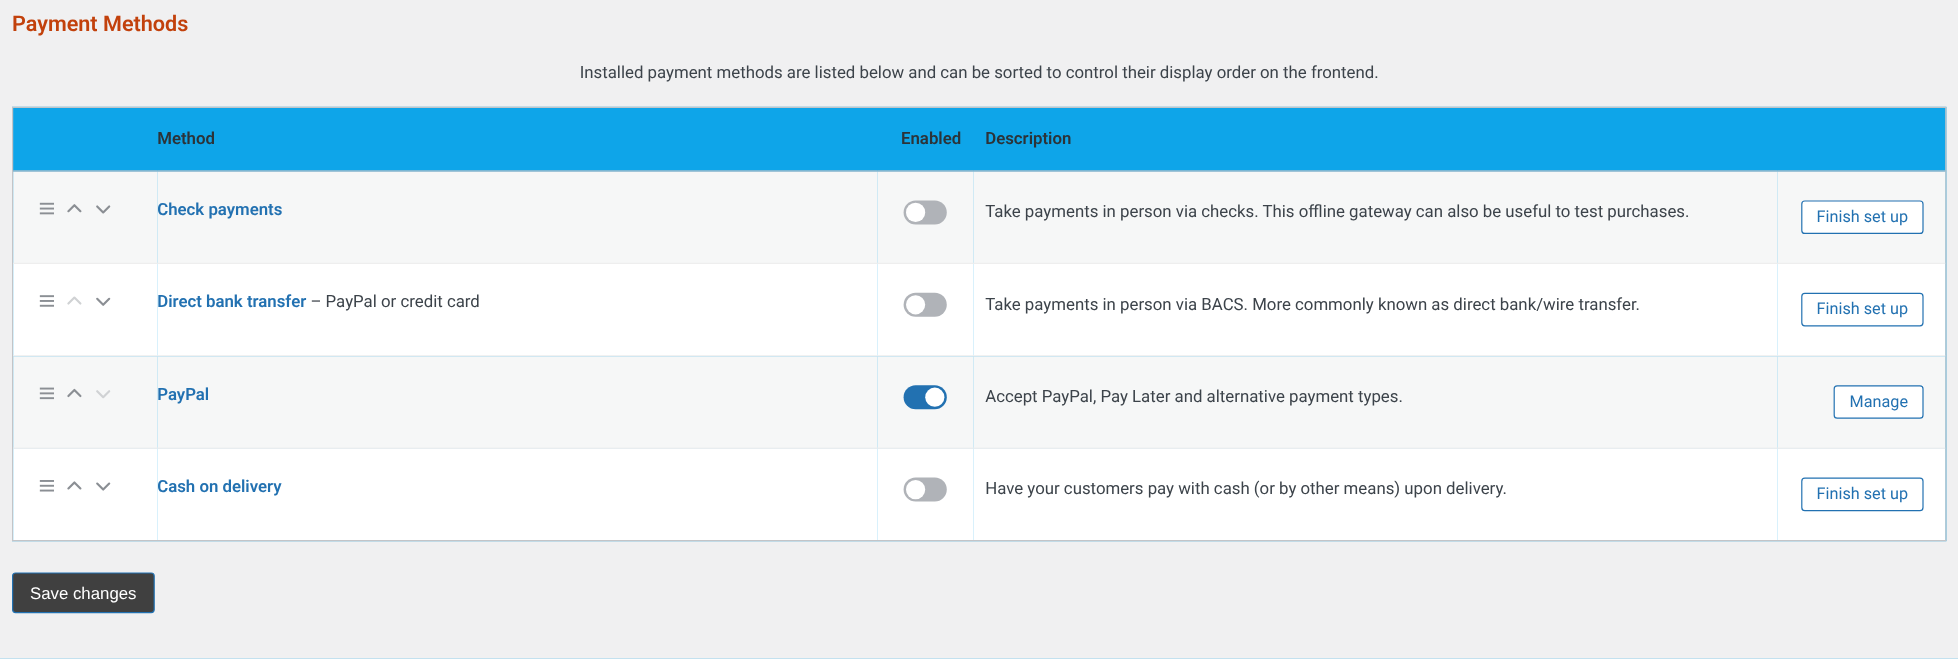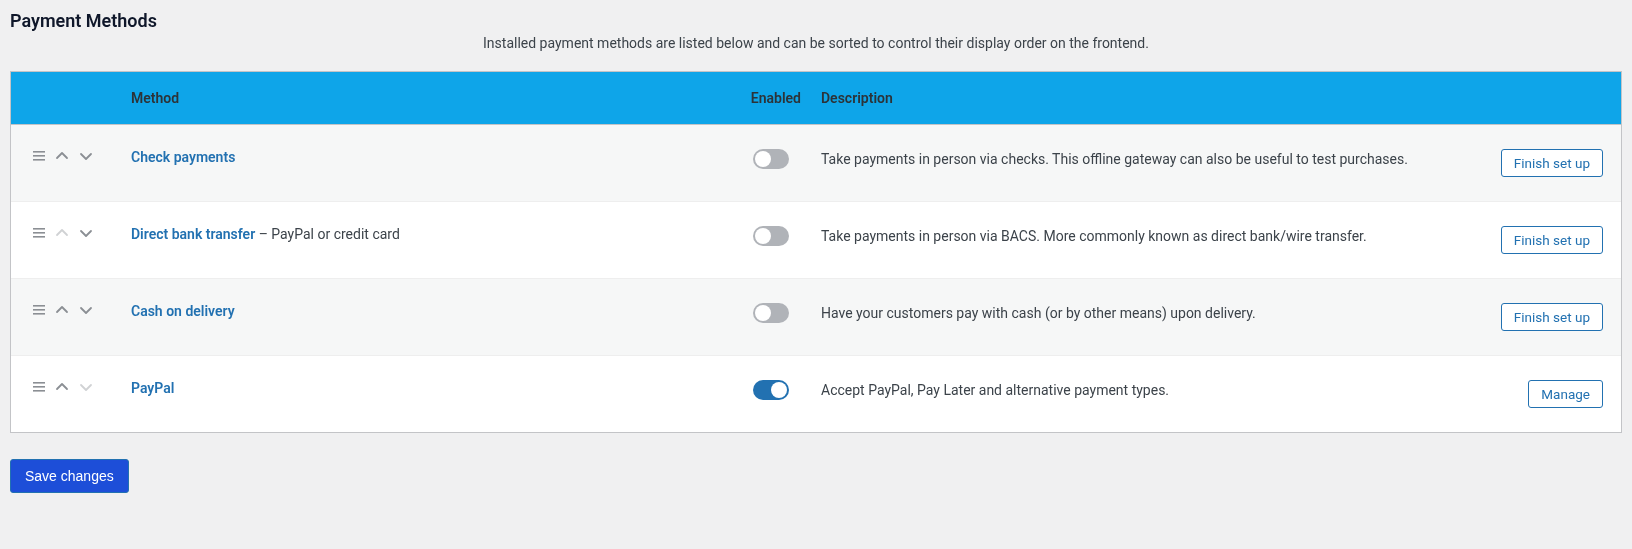--- a/index.html
+++ b/index.html
@@ -10,22 +10,22 @@
     body {
       font-family: -apple-system, BlinkMacSystemFont, "Segoe UI", Roboto, Oxygen, Ubuntu, sans-serif;
       background: #f0f0f1;
       color: #1d2327;
       font-size: 14px;
       padding: 10px;
     }
     .page-heading {
       font-size: 18px;
       font-weight: 600;
-      margin-bottom: 4px;
-      color: #0f172a;
+      margin-bottom: 22px;
+      color: #c2410c;
     }
     .page-subtext {
       font-size: 14px;
       color: #3c434a;
       margin-bottom: 20px;
       text-align: center;
     }
     .table-wrap {
       background: #0ea5e9;
       border: 1px solid #c3c4c7;
@@ -151,21 +151,21 @@
       border-radius: 3px;
       padding: 5px 12px;
       font-size: 13.5px;
       cursor: pointer;
       text-align: center;
       white-space: nowrap;
     }
 
     .save-btn {
       margin-top: 26px;
-      background: #1d4ed8;
+      background: #404040;
       color: #fff;
       border: 1px solid #2271b1;
       padding: 8px 14px;
       font-size: 14px;
       border-radius: 3px;
       cursor: pointer;
     }
 
     .grip-icon, .up-icon, .down-icon {
       display: inline-flex;
@@ -253,56 +253,56 @@
     <rect x="0" y="1" width="12" height="1.6" fill="#8b8f94"></rect>
     <rect x="0" y="5" width="12" height="1.6" fill="#8b8f94"></rect>
     <rect x="0" y="9" width="12" height="1.6" fill="#8b8f94"></rect>
   </svg>
               </span>
       <span class="up-icon icon-btn ">
                 <svg width="14" height="14" viewBox="0 0 14 14">
                   <path d="M2 9 L7 4 L12 9" stroke="#8b8f94" stroke-width="1.8" fill="none" stroke-linecap="round" stroke-linejoin="round"></path>
                 </svg>
               </span>
-      <span class="down-icon icon-btn ">
-                <svg width="14" height="14" viewBox="0 0 14 14">
-                  <path d="M2 5 L7 10 L12 5" stroke="#8b8f94" stroke-width="1.8" fill="none" stroke-linecap="round" stroke-linejoin="round"></path>
+      <span class="down-icon icon-btn disabled">
+                <svg width="14" height="14" viewBox="0 0 14 14">
+                  <path d="M2 5 L7 10 L12 5" stroke="#d0d2d4" stroke-width="1.8" fill="none" stroke-linecap="round" stroke-linejoin="round"></path>
                 </svg>
               </span>
     </span></td>
-          <td class="cell-method"><a class="method-link">Cash on delivery</a></td>
-          <td class="cell-enabled"><span class="toggle off"><span class="knob"></span></span></td>
-          <td class="cell-desc">Have your customers pay with cash (or by other means) upon delivery.</td>
-          <td class="cell-action"><span class="action-btn">Finish set up</span></td>
+          <td class="cell-method"><a class="method-link">PayPal</a></td>
+          <td class="cell-enabled"><span class="toggle on"><span class="knob"></span></span></td>
+          <td class="cell-desc">Accept PayPal, Pay Later and alternative payment types.</td>
+          <td class="cell-action"><span class="action-btn">Manage</span></td>
         </tr>
         <tr>
           <td class="cell-sort">
     <span class="sort-group">
       <span class="grip-icon icon-btn">
                 <svg width="12" height="12" viewBox="0 0 12 12">
     <rect x="0" y="1" width="12" height="1.6" fill="#8b8f94"></rect>
     <rect x="0" y="5" width="12" height="1.6" fill="#8b8f94"></rect>
     <rect x="0" y="9" width="12" height="1.6" fill="#8b8f94"></rect>
   </svg>
               </span>
       <span class="up-icon icon-btn ">
                 <svg width="14" height="14" viewBox="0 0 14 14">
                   <path d="M2 9 L7 4 L12 9" stroke="#8b8f94" stroke-width="1.8" fill="none" stroke-linecap="round" stroke-linejoin="round"></path>
                 </svg>
               </span>
-      <span class="down-icon icon-btn disabled">
-                <svg width="14" height="14" viewBox="0 0 14 14">
-                  <path d="M2 5 L7 10 L12 5" stroke="#d0d2d4" stroke-width="1.8" fill="none" stroke-linecap="round" stroke-linejoin="round"></path>
+      <span class="down-icon icon-btn ">
+                <svg width="14" height="14" viewBox="0 0 14 14">
+                  <path d="M2 5 L7 10 L12 5" stroke="#8b8f94" stroke-width="1.8" fill="none" stroke-linecap="round" stroke-linejoin="round"></path>
                 </svg>
               </span>
     </span></td>
-          <td class="cell-method"><a class="method-link">PayPal</a></td>
-          <td class="cell-enabled"><span class="toggle on"><span class="knob"></span></span></td>
-          <td class="cell-desc">Accept PayPal, Pay Later and alternative payment types.</td>
-          <td class="cell-action"><span class="action-btn">Manage</span></td>
+          <td class="cell-method"><a class="method-link">Cash on delivery</a></td>
+          <td class="cell-enabled"><span class="toggle off"><span class="knob"></span></span></td>
+          <td class="cell-desc">Have your customers pay with cash (or by other means) upon delivery.</td>
+          <td class="cell-action"><span class="action-btn">Finish set up</span></td>
         </tr>
       </tbody>
   </table>
 </div>
 
 <button class="save-btn">Save changes</button>
 
 
 
 

